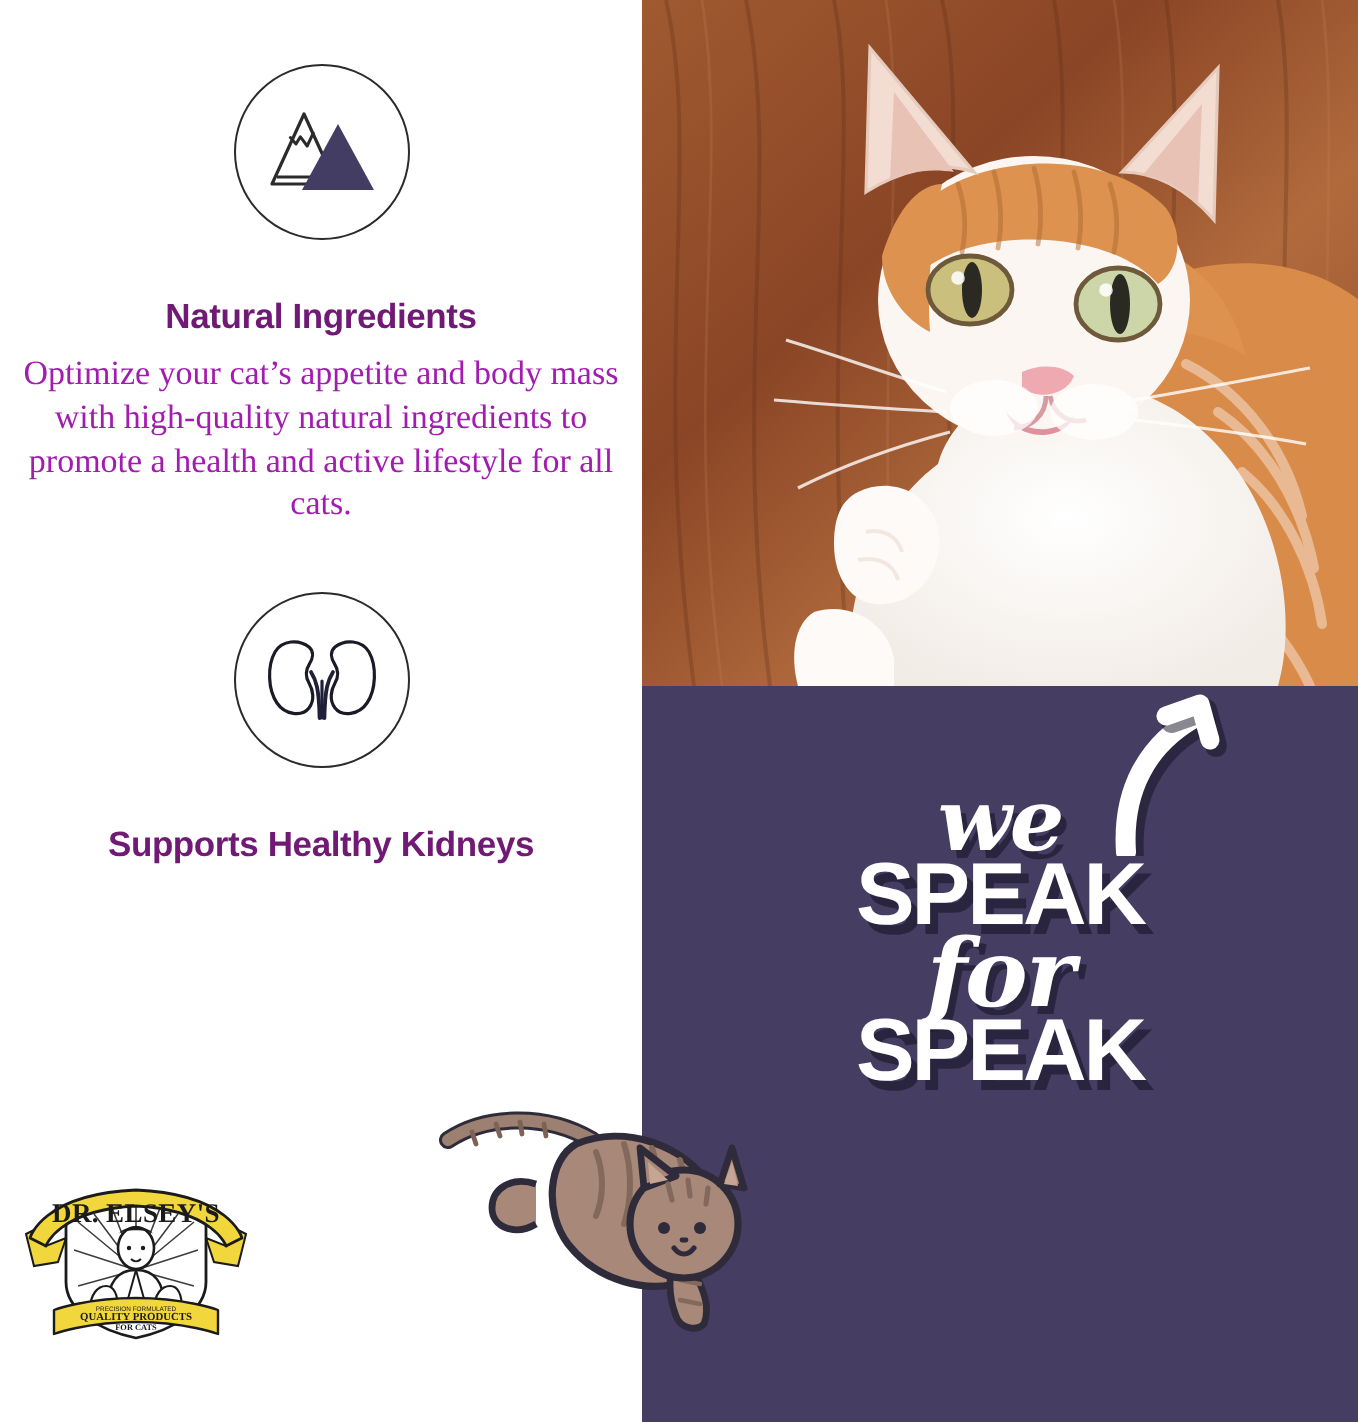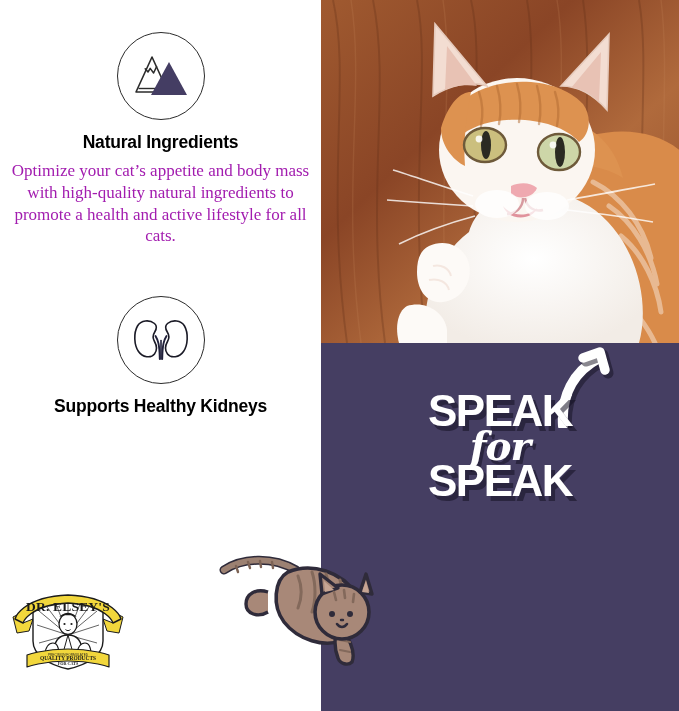--- a/index.html
+++ b/index.html
@@ -50,22 +50,22 @@
     display: flex;
     align-items: center;
     justify-content: center;
     box-sizing: border-box;
   }
 
   .feature-title {
     font-family: "Liberation Sans", sans-serif;
     font-weight: bold;
     font-size: 17.5px;
-    color: #000000;
-    margin-top: 12px;
+    color: #701a75;
+    margin-top: 28px;
     letter-spacing: -0.2px;
   }
 
   .feature-body {
     font-family: "Liberation Serif", serif;
     font-size: 17px;
     line-height: 1.28;
     color: #a21caf;
     margin-top: 7px;
     padding: 0 11px;
@@ -120,21 +120,21 @@
   }
   .hl-script {
     font-family: "DejaVu Serif", serif;
     font-style: italic;
     font-weight: bold;
     letter-spacing: -1px;
     text-shadow: 3px 4px 0 rgba(20,16,35,0.55);
     line-height: 1;
   }
   .hl-we   { font-size: 43px; }
-  .hl-for  { font-size: 39px; margin-top: -2px; }
+  .hl-for  { font-size: 47px; margin-top: -2px; }
   .hl-bold {
     font-family: "Liberation Sans", sans-serif;
     font-weight: bold;
     font-size: 44px;
     letter-spacing: -1.5px;
     line-height: 0.94;
     text-shadow: 4px 5px 0 rgba(20,16,35,0.55);
   }
   .hl-row { display: block; }
   .hl-we   { margin-bottom: -6px; }
@@ -345,20 +345,21 @@
       <div class="arrow">
         <svg width="110" height="120" viewBox="0 0 110 120" aria-hidden="true">
           <path d="M16 118 C14 88 26 64 52 50" fill="none" stroke="#14101f" stroke-width="12" stroke-linecap="round" opacity="0.5" transform="translate(3,3)"></path>
           <path d="M16 118 C14 88 26 64 52 50" fill="none" stroke="#ffffff" stroke-width="10" stroke-linecap="round"></path>
           <path d="M36 50 L53 44 L58 62" fill="none" stroke="#14101f" stroke-width="11" stroke-linecap="round" stroke-linejoin="round" opacity="0.5" transform="translate(3,3)"></path>
           <path d="M36 50 L53 44 L58 62" fill="none" stroke="#ffffff" stroke-width="9.5" stroke-linecap="round" stroke-linejoin="round"></path>
         </svg>
       </div>
 
       <div class="headline">
+        <span class="hl-row hl-script hl-we">we</span>
         <span class="hl-row hl-bold hl-speak">SPEAK</span>
         <span class="hl-row hl-script hl-for">for</span>
         <span class="hl-row hl-bold hl-cats">SPEAK</span>
       </div>
     </div>
   </div>
 
   <div class="leaping-cat">
     <svg width="175" height="118" viewBox="0 0 175 118" aria-hidden="true">
 

